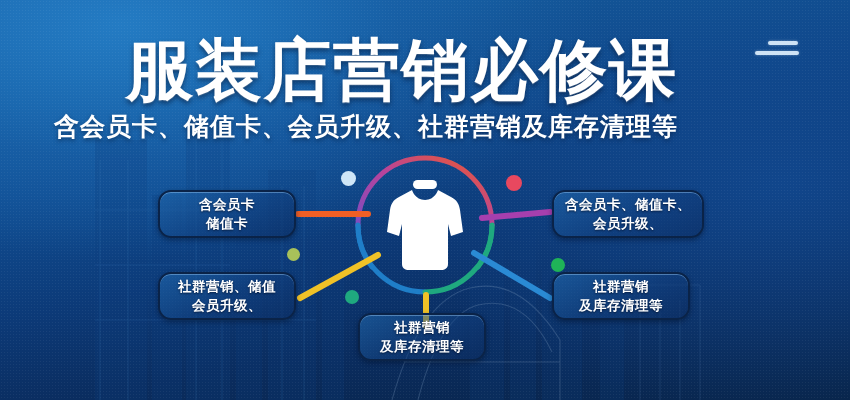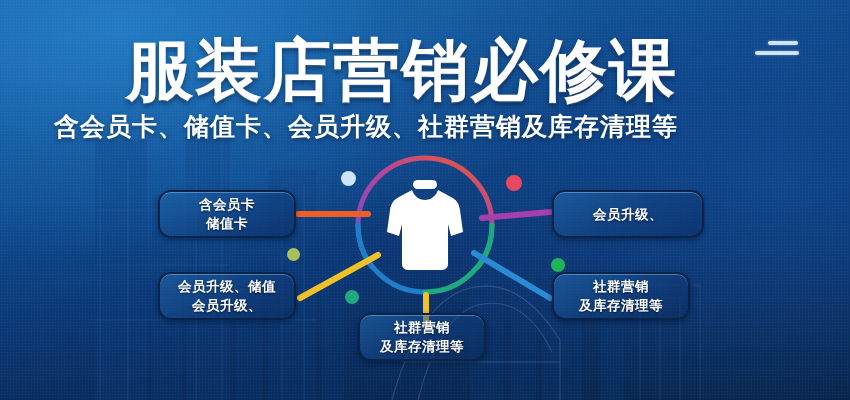--- a/index.html
+++ b/index.html
@@ -192,25 +192,26 @@
     <div class="dot" id="dot-olive"></div>
     <div class="dot" id="dot-teal"></div>
     <div class="dot" id="dot-green"></div>
 
     <div class="node" id="node-tl">
       <span>含会员卡</span>
       <span>储值卡</span>
     </div>
 
     <div class="node" id="node-bl">
-      <span>会员升级、储值</span>
+      <span>社群营销、储值</span>
       <span>会员升级、</span>
     </div>
 
     <div class="node" id="node-tr">
+      <span>含会员卡、储值卡、</span>
       <span>会员升级、</span>
     </div>
 
     <div class="node" id="node-br">
       <span>社群营销</span>
       <span>及库存清理等</span>
     </div>
 
     <div class="node" id="node-bc">
       <span>社群营销</span>

